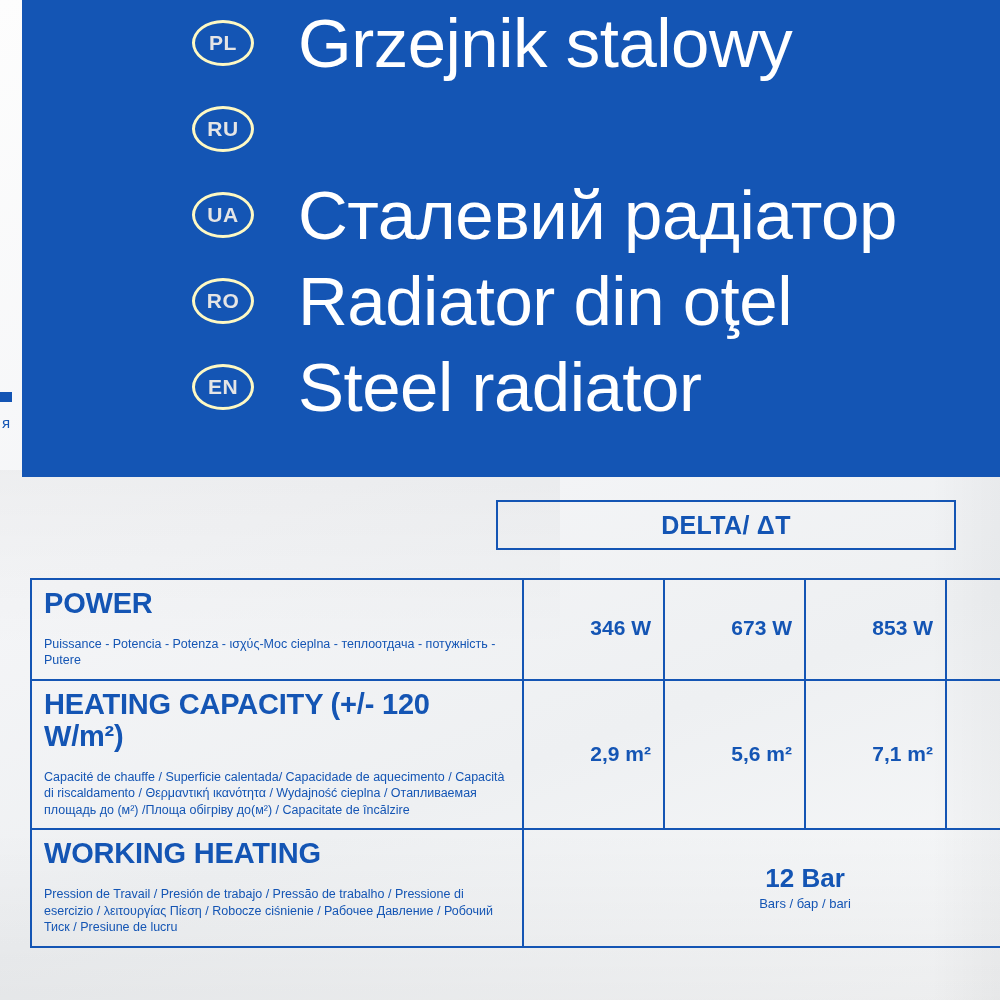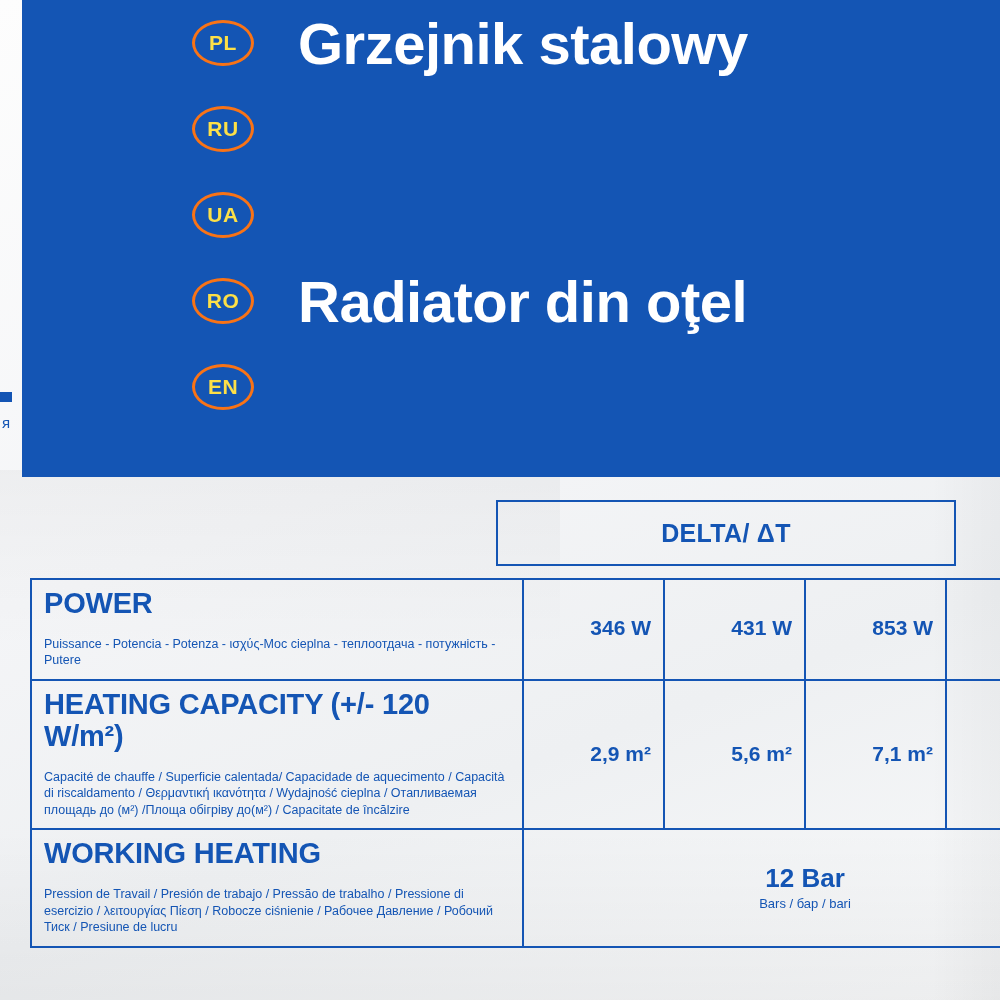--- a/index.html
+++ b/index.html
@@ -55,35 +55,35 @@
     width: 810px;
   }
   .lang-row {
     display: flex;
     align-items: center;
     height: 86px;
   }
   .lang-badge {
     width: 56px;
     height: 40px;
-    border: 3px solid #f97316;
+    border: 3px solid #fef9c3;
     border-radius: 50%;
-    color: #fde047;
+    color: #e5e5e5;
     font-size: 21px;
     font-weight: bold;
     letter-spacing: 0.5px;
     display: flex;
     align-items: center;
     justify-content: center;
     flex: 0 0 auto;
   }
   .lang-text {
     color: #ffffff;
-    font-size: 58px;
-    font-weight: bold;
+    font-size: 69px;
+    font-weight: normal;
     margin-left: 44px;
     white-space: nowrap;
     letter-spacing: -0.5px;
   }
 
   
   .edge-mark {
     position: absolute;
     left: 2px;
     top: 415px;
@@ -111,21 +111,21 @@
     border-collapse: collapse;
     table-layout: fixed;
   }
   .delta-table td {
     border: 2px solid #1455b4;
     color: #1455b4;
     text-align: center;
     font-weight: bold;
     font-size: 24px;
     height: 38px;
-    padding: 12px;
+    padding: 4px;
   }
   .delta-title {
     font-size: 25px !important;
     letter-spacing: 0.3px;
   }
 
   .spec-table {
     position: absolute;
     left: 30px;
     top: 578px;
@@ -191,29 +191,31 @@
       <div class="lang-badge">PL</div>
       <div class="lang-text">Grzejnik stalowy</div>
     </div>
 
     <div class="lang-row">
       <div class="lang-badge">RU</div>
     </div>
 
     <div class="lang-row">
       <div class="lang-badge">UA</div>
+      <div class="lang-text">Сталевий радіатор</div>
     </div>
 
     <div class="lang-row">
       <div class="lang-badge">RO</div>
       <div class="lang-text">Radiator din oţel</div>
     </div>
 
     <div class="lang-row">
       <div class="lang-badge">EN</div>
+      <div class="lang-text">Steel radiator</div>
     </div>
 
   </div>
 </div>
 
 <table class="delta-table">
   <tbody>
       <tr>
     <td colspan="4" class="delta-title">DELTA/ ΔT</td>
   </tr>
@@ -221,21 +223,21 @@
   </table>
 
 <table class="spec-table">
   <tbody>
       <tr>
     <td class="spec-label">
       <div class="row-title">POWER</div>
       <div class="row-sub">Puissance - Potencia - Potenza - ισχύς-Moc cieplna - теплоотдача - потужність - Putere</div>
     </td>
     <td class="val">346 W</td>
-    <td class="val">431 W</td>
+    <td class="val">673 W</td>
     <td class="val">853 W</td>
     <td class="val">1043 W</td>
   </tr>
   <tr>
     <td class="spec-label">
       <div class="row-title">HEATING CAPACITY (+/- 120 W/m²)</div>
       <div class="row-sub">Capacité de chauffe / Superficie calentada/ Capacidade de aquecimento / Capacità di riscaldamento / Θερμαντική ικανότητα / Wydajność cieplna / Отапливаемая площадь  до (м²) /Площа обігріву до(м²) / Capacitate de încălzire</div>
     </td>
     <td class="val">2,9 m²</td>
     <td class="val">5,6 m²</td>

